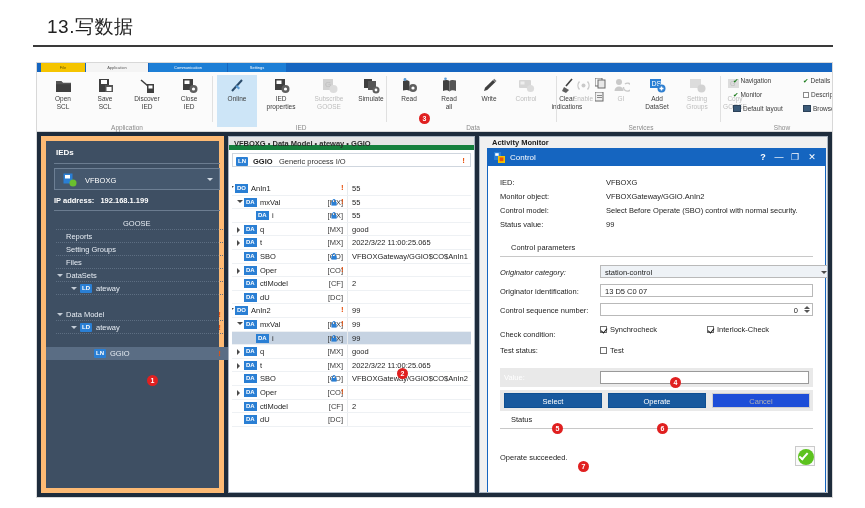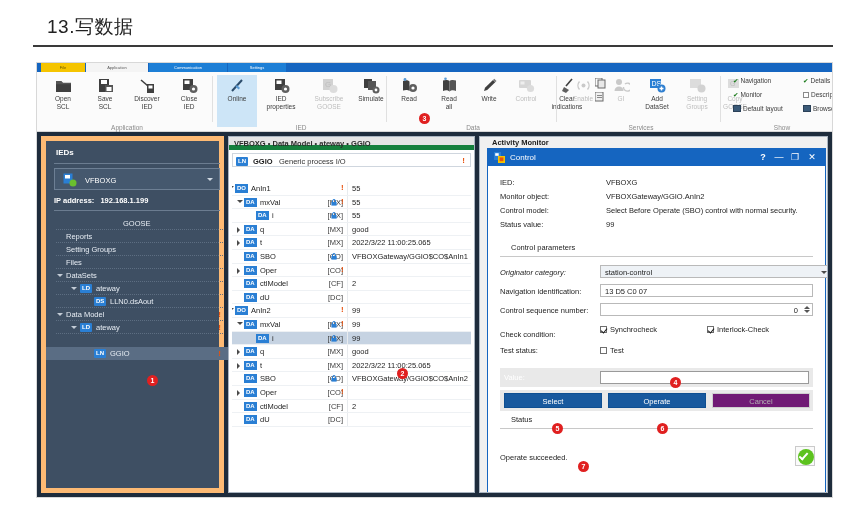--- a/index.html
+++ b/index.html
@@ -117,21 +117,21 @@
   .spin .dn{border-top:3px solid #555;margin-top:1px;}
   .cbx{position:absolute;font-size:7.5px;color:#1d1d1d;white-space:nowrap;}
   .cbx u{text-decoration:none;display:inline-block;width:7px;height:7px;border:1px solid #6f6f6f;background:#fff;margin-right:3px;vertical-align:-1px;position:relative;}
   .cbx u.on:after{content:"";position:absolute;left:1px;top:0px;width:3px;height:5px;border:solid #1d1d1d;border-width:0 1.2px 1.2px 0;transform:rotate(40deg);}
   #valuebar{position:absolute;left:12px;width:313px;height:19px;background:#e9e9e9;}
   #valuebar .lb{position:absolute;left:4px;top:5px;font-size:7.5px;}
   #value-input{position:absolute;left:100px;top:3px;width:209px;height:13px;background:#fff;border:1px solid #9a9a9a;}
   #value-input .tx{position:absolute;left:4px;top:2px;font-size:7.5px;}
   #btnbar{position:absolute;left:12px;width:313px;height:21px;background:#e9e9e9;}
   .abtn{position:absolute;top:3px;height:15px;border:1px solid #0e4f92;background:#18599e;color:#fff;font-size:7.5px;text-align:center;line-height:15px;}
-  .abtn.dis{background:#701a75;border-color:#cfcfcf;color:#b2b2b2;}
+  .abtn.dis{background:#1d4ed8;border-color:#cfcfcf;color:#b2b2b2;}
   #statusok{position:absolute;right:10px;width:20px;height:20px;border:1px solid #cacaca;background:#fafafa;}
   #statusok .circ{position:absolute;left:2px;top:2px;width:16px;height:16px;border-radius:50%;background:#5cc21e;}
   #statusok .ck{position:absolute;left:5px;top:4px;width:5px;height:9px;border:solid #fff;border-width:0 2px 2px 0;transform:rotate(42deg);}
   
   .callout{position:absolute;width:11px;height:11px;border-radius:50%;background:#e02020;color:#fff;font-size:7px;font-weight:bold;line-height:11px;text-align:center;z-index:50;}
 </style>
 </head>
 <body>
 
 <div id="slide-title">13.写数据</div>
@@ -425,25 +425,20 @@
         <span class="arrow open" style="left:11px;"></span>
         <span class="txt" style="left:20px;">DataSets</span>
         <span class="dot"></span>
       </div>
     <div class="tnode" style="top:141px;">
         <span class="arrow open" style="left:25px;"></span>
         <span class="tagb" style="left:34px;">LD</span>
         <span class="txt" style="left:50px;">ateway</span>
         <span class="dot"></span>
       </div>
-    <div class="tnode" style="top:154px;">
-        <span class="tagb" style="left:48px;">DS</span>
-        <span class="txt" style="left:64px;">LLN0.dsAout</span>
-        <span class="dot"></span>
-      </div>
     <div class="tnode" style="top:167px;">
         <span class="arrow open" style="left:11px;"></span>
         <span class="txt" style="left:20px;">Data Model</span>
         <span class="bang">!</span>
         <span class="dot"></span>
       </div>
     <div class="tnode" style="top:180px;">
         <span class="arrow open" style="left:25px;"></span>
         <span class="tagb" style="left:34px;">LD</span>
         <span class="txt" style="left:50px;">ateway</span>
@@ -670,21 +665,21 @@
 
         <div class="secthead" style="top:77px;">Control parameters</div>
         <div class="sectrule" style="top:90px;"></div>
 
         <div class="frow flabel" style="top:102px;font-style:italic;">Originator category:</div>
         <div class="ffield combo" style="top:99px;width:233px;">
           <span class="tx">station-control</span>
           <span class="car"></span>
         </div>
 
-        <div class="frow flabel" style="top:121px;">Navigation identification:</div>
+        <div class="frow flabel" style="top:121px;">Originator identification:</div>
         <div class="ffield" style="top:118px;width:213px;">
           <span class="tx">13 D5 C0 07</span>
         </div>
 
         <div class="frow flabel" style="top:140px;">Control sequence number:</div>
         <div class="ffield" style="top:137px;width:213px;">
           <span class="tx r">0</span>
           <span class="spin">
               <i class="up"></i>
               <i class="dn"></i>

